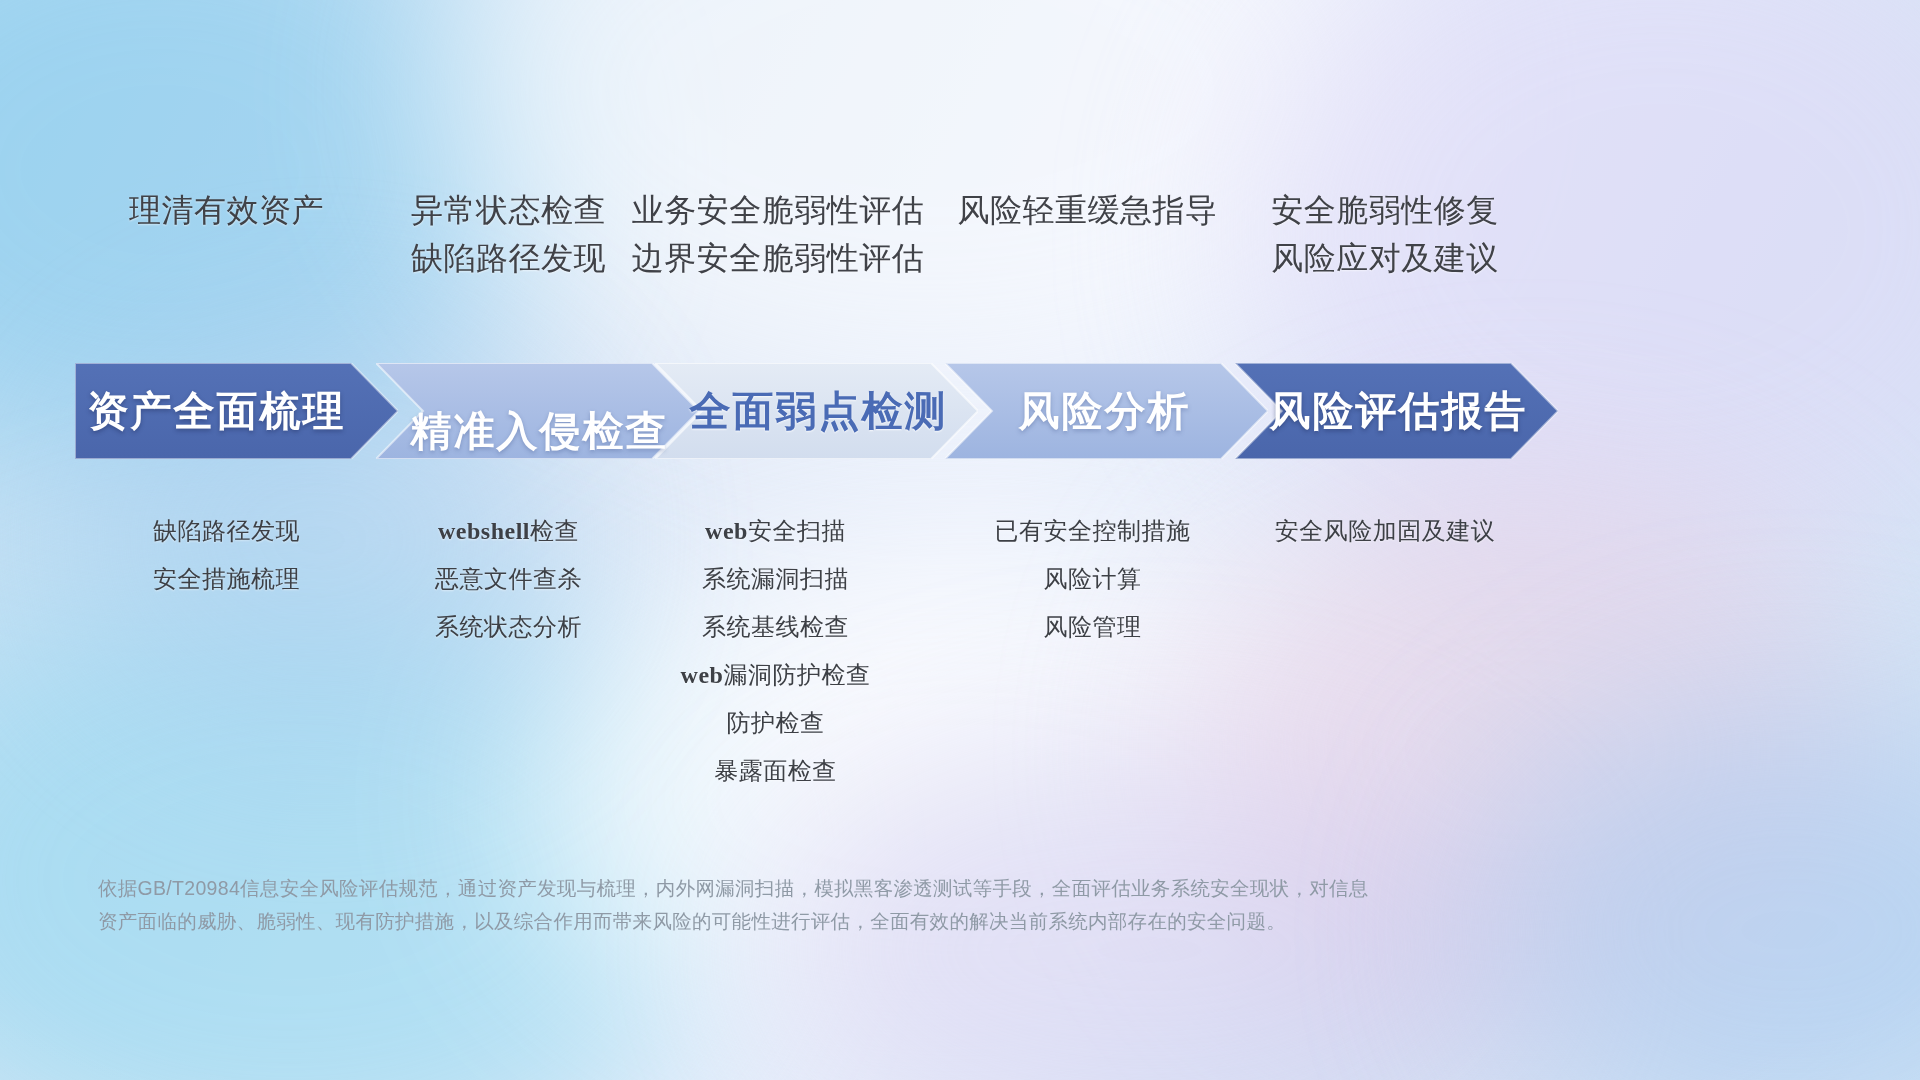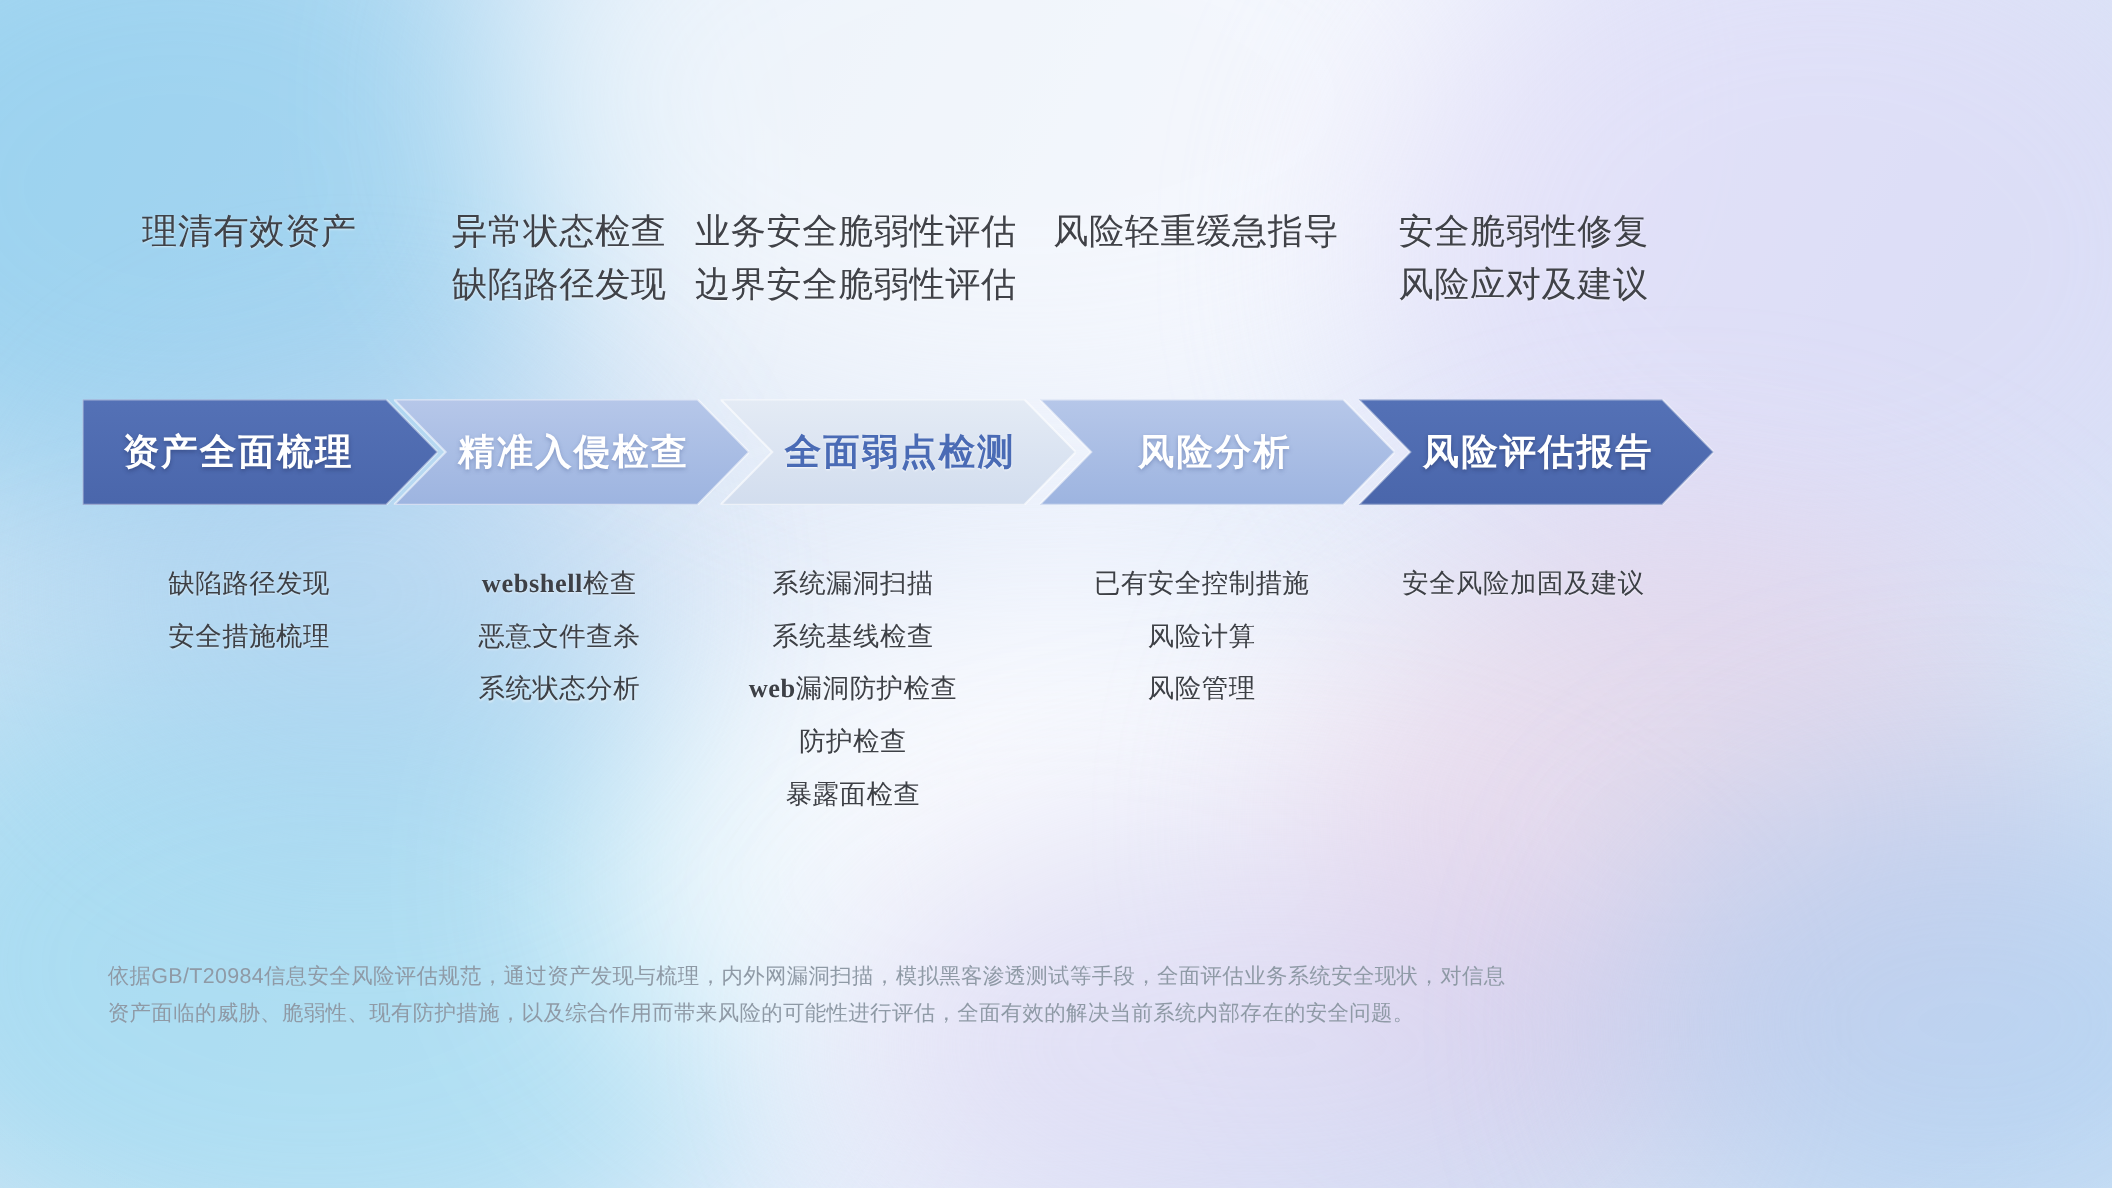--- a/index.html
+++ b/index.html
@@ -24,21 +24,21 @@
 
   .col-bot{position:absolute;text-align:center;color:#3d4046;
     font-size:24px;line-height:48px;letter-spacing:.5px;white-space:nowrap;}
   .col-bot div{text-shadow:0 1px 2px rgba(255,255,255,.5);}
   .col-bot .serif{font-family:"Liberation Serif","DejaVu Serif",serif;font-weight:bold;}
   .col-bot .serif span{font-family:"Liberation Sans","DejaVu Sans",sans-serif;font-weight:normal;}
 
   #chevrons{position:absolute;left:0;top:363px;width:1920px;height:96px;}
   .chev{position:absolute;top:0;height:96px;display:flex;align-items:center;
         justify-content:center;}
-  .chev .lbl{position:relative;z-index:3;font-size:33px;font-weight:bold;
+  .chev .lbl{position:relative;z-index:3;font-size:41px;font-weight:bold;
         letter-spacing:2px;white-space:nowrap;}
   .chev svg{position:absolute;left:0;top:0;}
 
   #footer{position:absolute;left:98px;top:872px;width:1550px;
     font-size:19.5px;line-height:33px;color:#8f9aa6;letter-spacing:.3px;}
 
   .vig{position:absolute;inset:0;pointer-events:none;
     background:radial-gradient(130% 115% at 50% 45%,rgba(255,255,255,0) 55%,rgba(255,255,255,.32) 100%);}
 </style>
 </head>
@@ -88,21 +88,21 @@
             <stop offset="0" stop-color="#5471b6"></stop>
               <stop offset="1" stop-color="#4a66ab"></stop>
           </linearGradient>
         </defs>
         <path d="M0,0 H276 L323,48 L276,96 H0 Z" fill="url(#g1)"></path>
         <path d="M0,0 H276 L323,48 L276,96 H0 Z" fill="none" stroke="#ffffff" stroke-opacity=".45" stroke-width="2"></path>
       </svg>
       <div class="lbl" style="color:#ffffff;text-shadow:0 2px 4px rgba(30,45,90,.45);margin-right:40px;">资产全面梳理</div>
     </div>
 
-    <div class="chev" style="left:358px;width:323px;">
+    <div class="chev" style="left:376px;width:323px;align-items:flex-end;">
       <svg width="323" height="96" viewBox="0 0 323 96">
         <defs>
           <linearGradient id="g2" x1="0" y1="0" x2="0" y2="1">
             <stop offset="0" stop-color="#b6c7e9"></stop>
               <stop offset="1" stop-color="#9db4e0"></stop>
           </linearGradient>
         </defs>
         <path d="M0,0 H276 L323,48 L276,96 H0 L47,48 Z" fill="url(#g2)"></path>
         <path d="M0,0 H276 L323,48 L276,96 H0 L47,48 Z" fill="none" stroke="#ffffff" stroke-opacity=".55" stroke-width="2"></path>
       </svg>
@@ -157,20 +157,21 @@
     <div>安全措施梳理</div>
   </div>
 
   <div class="col-bot" style="left:346px;top:507px;width:325px;">
     <div class="serif"><b>webshell</b><span>检查</span></div>
     <div>恶意文件查杀</div>
     <div>系统状态分析</div>
   </div>
 
   <div class="col-bot" style="left:613px;top:507px;width:325px;">
+    <div class="serif"><b>web</b><span>安全扫描</span></div>
     <div>系统漏洞扫描</div>
     <div>系统基线检查</div>
     <div class="serif"><b>web</b><span>漏洞防护检查</span></div>
     <div>防护检查</div>
     <div>暴露面检查</div>
   </div>
 
   <div class="col-bot" style="left:930px;top:507px;width:325px;">
     <div>已有安全控制措施</div>
     <div>风险计算</div>

